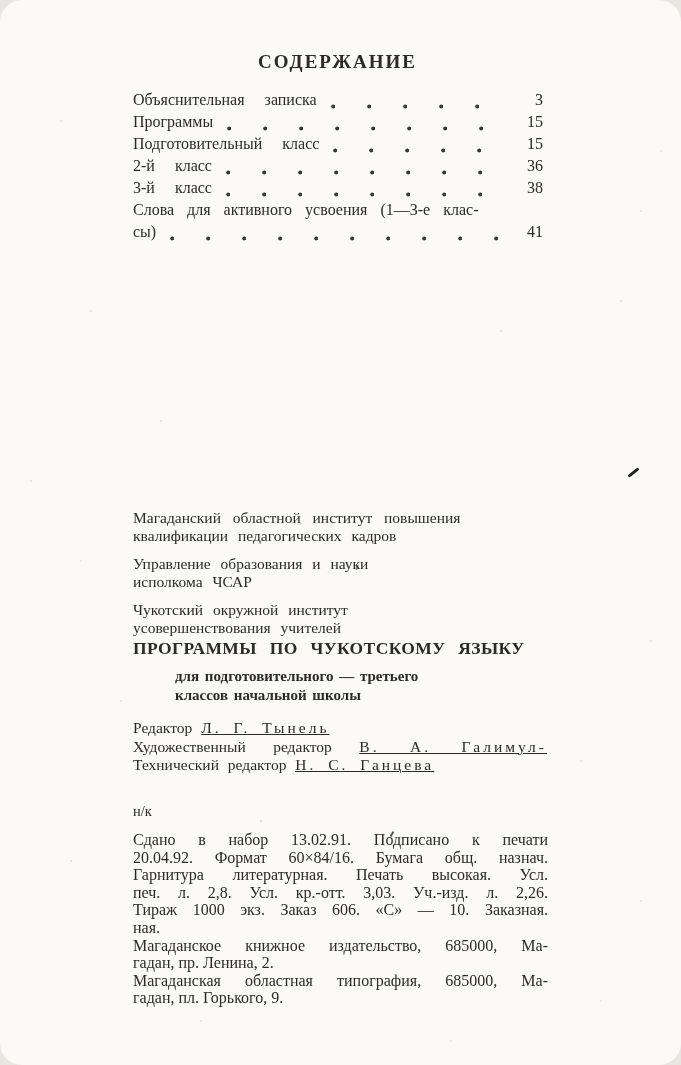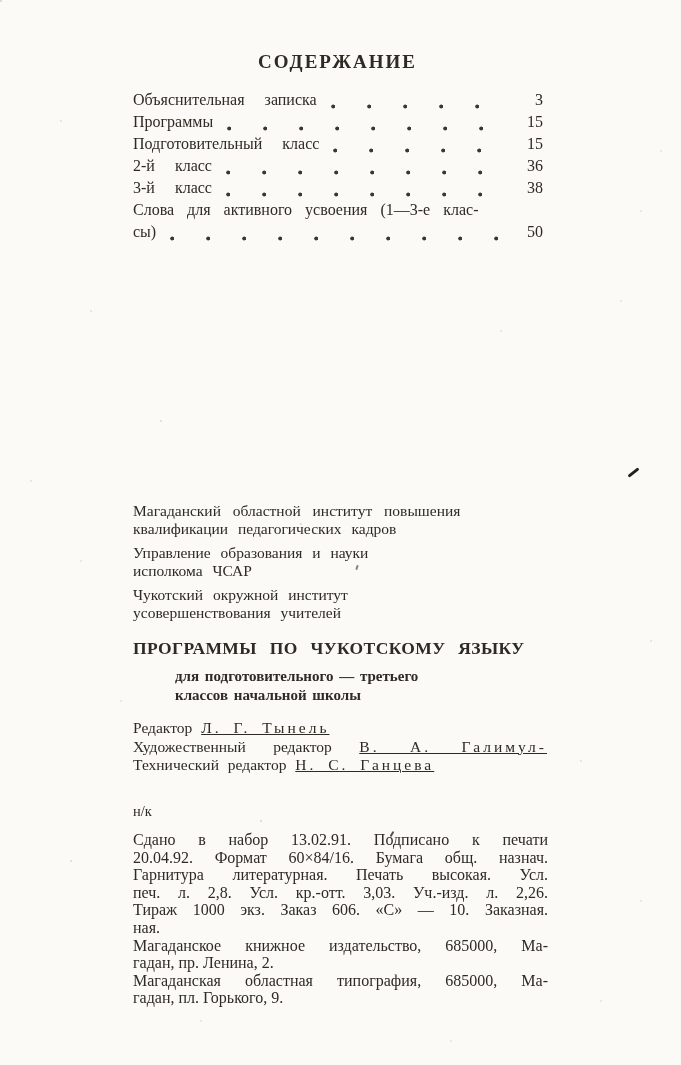--- a/index.html
+++ b/index.html
@@ -5,20 +5,21 @@
   html, body { margin: 0; padding: 0; background: #e8e6e1; }
   .page {
     position: relative;
     width: 681px;
     height: 1065px;
     margin: 0 auto;
     background: #fbfaf6;
     color: #2e2a24;
     font-family: "Liberation Serif", "DejaVu Serif", serif;
     overflow: hidden;
+    border-radius: 22px;
   }
   
   .noise {
     position: absolute; width: 2px; height: 2px; border-radius: 50%;
     background: rgba(70,64,56,0.22);
     box-shadow:
       60px 120px 0 0 rgba(70,64,56,0.14), 540px 95px 0 0 rgba(70,64,56,0.16),
       640px 210px 0 0 rgba(70,64,56,0.15), 90px 310px 0 0 rgba(70,64,56,0.14),
       500px 330px 0 0 rgba(70,64,56,0.13), 160px 420px 0 0 rgba(70,64,56,0.16),
       620px 300px 0 0 rgba(70,64,56,0.12), 300px 523px 0 0 rgba(70,64,56,0.2),
@@ -66,21 +67,21 @@
     background-size: 36px 5px;
     background-repeat: repeat-x;
   }
   .toc-page { min-width: 26px; text-align: right; }
   .toc-wrap-line { height: 22px; word-spacing: 9px; white-space: nowrap; }
 
   .institutions {
     position: absolute; left: 133px; top: 498px; width: 420px;
     font-size: 15.5px; line-height: 17.6px;
   }
-  .inst { margin: 4px 0 7px 0; word-spacing: 6px; }
+  .inst { margin: 11px 0 7px 0; word-spacing: 6px; }
   .inst .l1 { word-spacing: 8px; }
 
   .book-title {
     position: absolute; left: 133px; top: 638px; width: 420px;
     font-size: 17.5px; font-weight: bold; letter-spacing: 0.4px; word-spacing: 8px;
     white-space: nowrap;
   }
   .book-subtitle {
     position: absolute; left: 133px; top: 667px; width: 340px;
     font-size: 15px; font-weight: bold; line-height: 18.5px; word-spacing: 2px; margin-left: 42px;
@@ -141,21 +142,21 @@
     </div>
     <div class="toc-row">
       <span class="toc-label ws-wide">3-й класс</span>
       <span class="toc-dots"></span>
       <span class="toc-page">38</span>
     </div>
     <div class="toc-wrap-line">Слова для активного усвоения (1—3-е клас-</div>
     <div class="toc-row">
       <span class="toc-label">сы)</span>
       <span class="toc-dots"></span>
-      <span class="toc-page">50</span>
+      <span class="toc-page">41</span>
     </div>
   </div>
 
   <div class="institutions">
     <p class="inst">
       <span class="l1">Магаданский областной институт повышения</span><br>
       <span>квалификации педагогических кадров</span>
     </p>
     <p class="inst">
       <span>Управление образования и науки</span><br>

